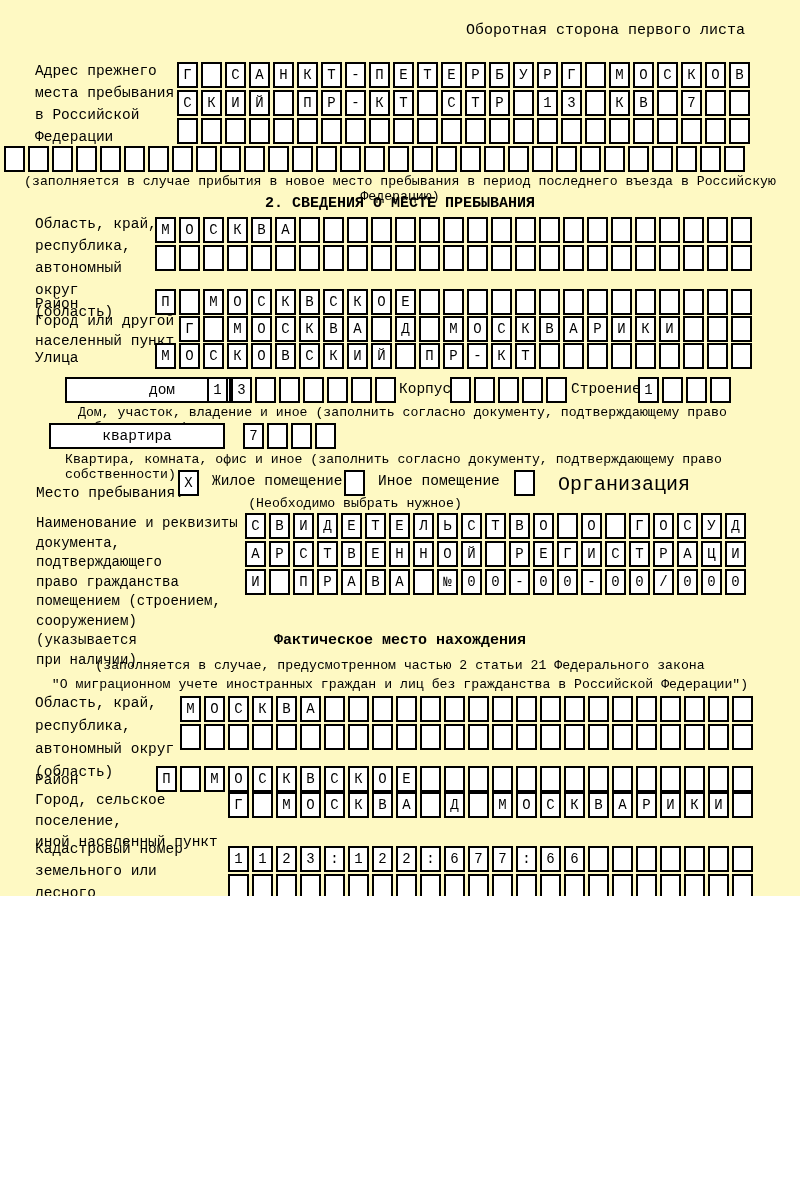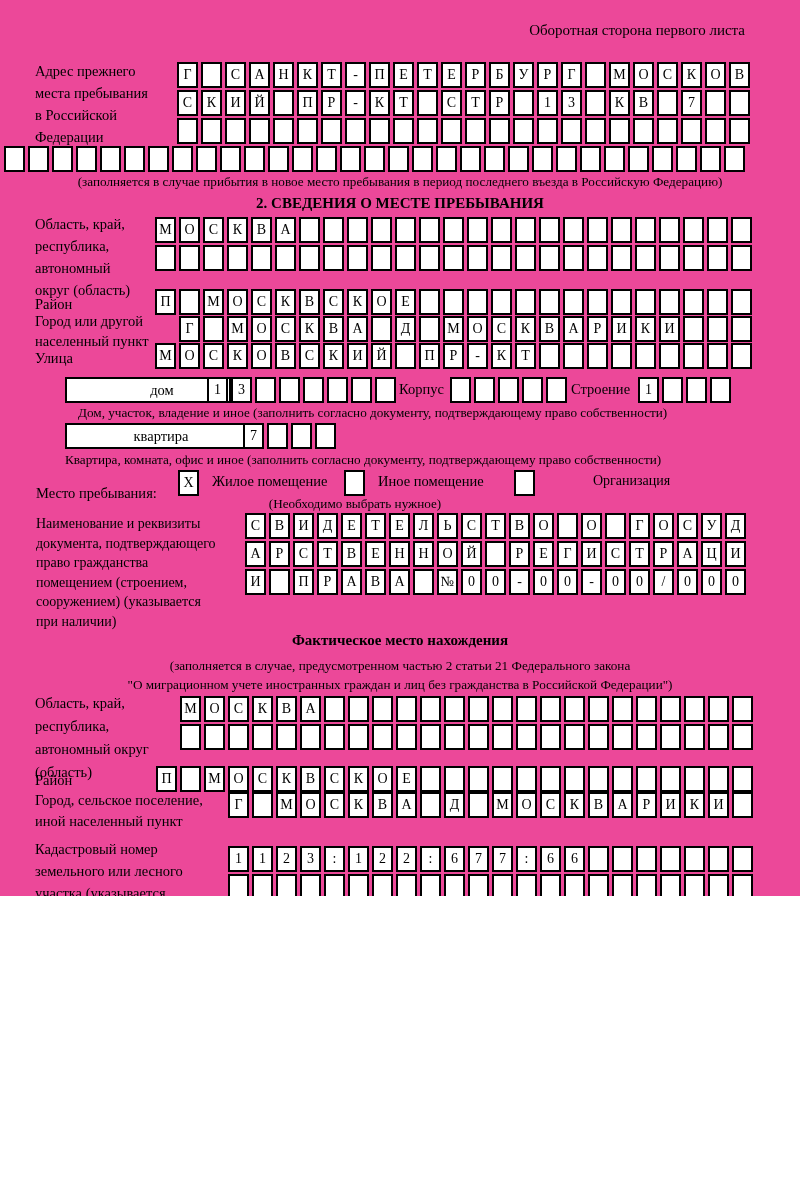--- a/index.html
+++ b/index.html
@@ -1,18 +1,18 @@
 <!DOCTYPE html>
 <html><head>
 <meta charset="utf-8">
 <style>
   html,body{margin:0;padding:0;background:#fff;}
   .page{
-    position:relative;width:800px;height:896px;background:#ec4899;color:#000;
-    font-family:Liberation Serif, serif;overflow:hidden;
+    position:relative;width:800px;height:896px;background:#fef9c3;color:#000;
+    font-family:Liberation Mono, monospace;overflow:hidden;
   }
   .abs{position:absolute;}
   .lbl{font-size:14.5px;line-height:22px;white-space:pre-line;}
   .lbl-tight{font-size:14px;line-height:19.5px;white-space:pre-line;}
   .note{font-size:13.2px;white-space:pre-line;}
   .center{left:0;width:800px;text-align:center;}
   .title{font-weight:bold;font-size:15px;}
   .boxrow{display:flex;gap:3px;}
   .cell{
     width:17px;height:22px;border:2px solid #000;
@@ -319,42 +319,42 @@
     </div>
   <div class="abs" style="left:571px;top:381px;font-size:14.5px;">Строение</div>
   <div class="abs boxrow" style="left:638px;top:377px;">
       <span class="cell">1</span>
       <span class="cell"></span>
       <span class="cell"></span>
       <span class="cell"></span>
     </div>
   <div class="abs note" style="left:65px;top:405px;margin-left:13px;">Дом, участок, владение и иное (заполнить согласно документу, подтверждающему право собственности)</div>
 
-  <div class="abs fieldbox" style="left:65px;top:423px;width:172px;padding-left:8px;">квартира</div>
+  <div class="abs fieldbox" style="left:49px;top:423px;width:172px;">квартира</div>
   <div class="abs boxrow" style="left:243px;top:423px;">
       <span class="cell">7</span>
       <span class="cell"></span>
       <span class="cell"></span>
       <span class="cell"></span>
     </div>
   <div class="abs note" style="left:65px;top:452px;">Квартира, комната, офис и иное (заполнить согласно документу, подтверждающему право собственности)</div>
 
   <div class="abs" style="left:36px;top:485px;font-size:14.5px;">Место пребывания:</div>
   <div class="abs boxrow" style="left:178px;top:470px;">
       <span class="cell">X</span>
     </div>
   <div class="abs" style="left:212px;top:473px;font-size:14.5px;">Жилое помещение</div>
   <div class="abs boxrow" style="left:344px;top:470px;">
       <span class="cell"></span>
     </div>
   <div class="abs" style="left:378px;top:473px;font-size:14.5px;">Иное помещение</div>
   <div class="abs boxrow" style="left:514px;top:470px;">
       <span class="cell"></span>
     </div>
-  <div class="abs" style="left:558px;top:473px;font-size:14px;margin-left:35px;">Организация</div>
+  <div class="abs" style="left:558px;top:473px;font-size:20px;">Организация</div>
   <div class="abs note" style="left:140px;top:496px;width:430px;text-align:center;">(Необходимо выбрать нужное)</div>
 
   <div class="abs lbl-tight" style="left:36px;top:514px;width:205px;">Наименование и реквизиты
 документа, подтверждающего
 право гражданства
 помещением (строением,
 сооружением) (указывается
 при наличии)</div>
   <div class="abs boxrow" style="left:245px;top:513px;">
       <span class="cell">С</span>

